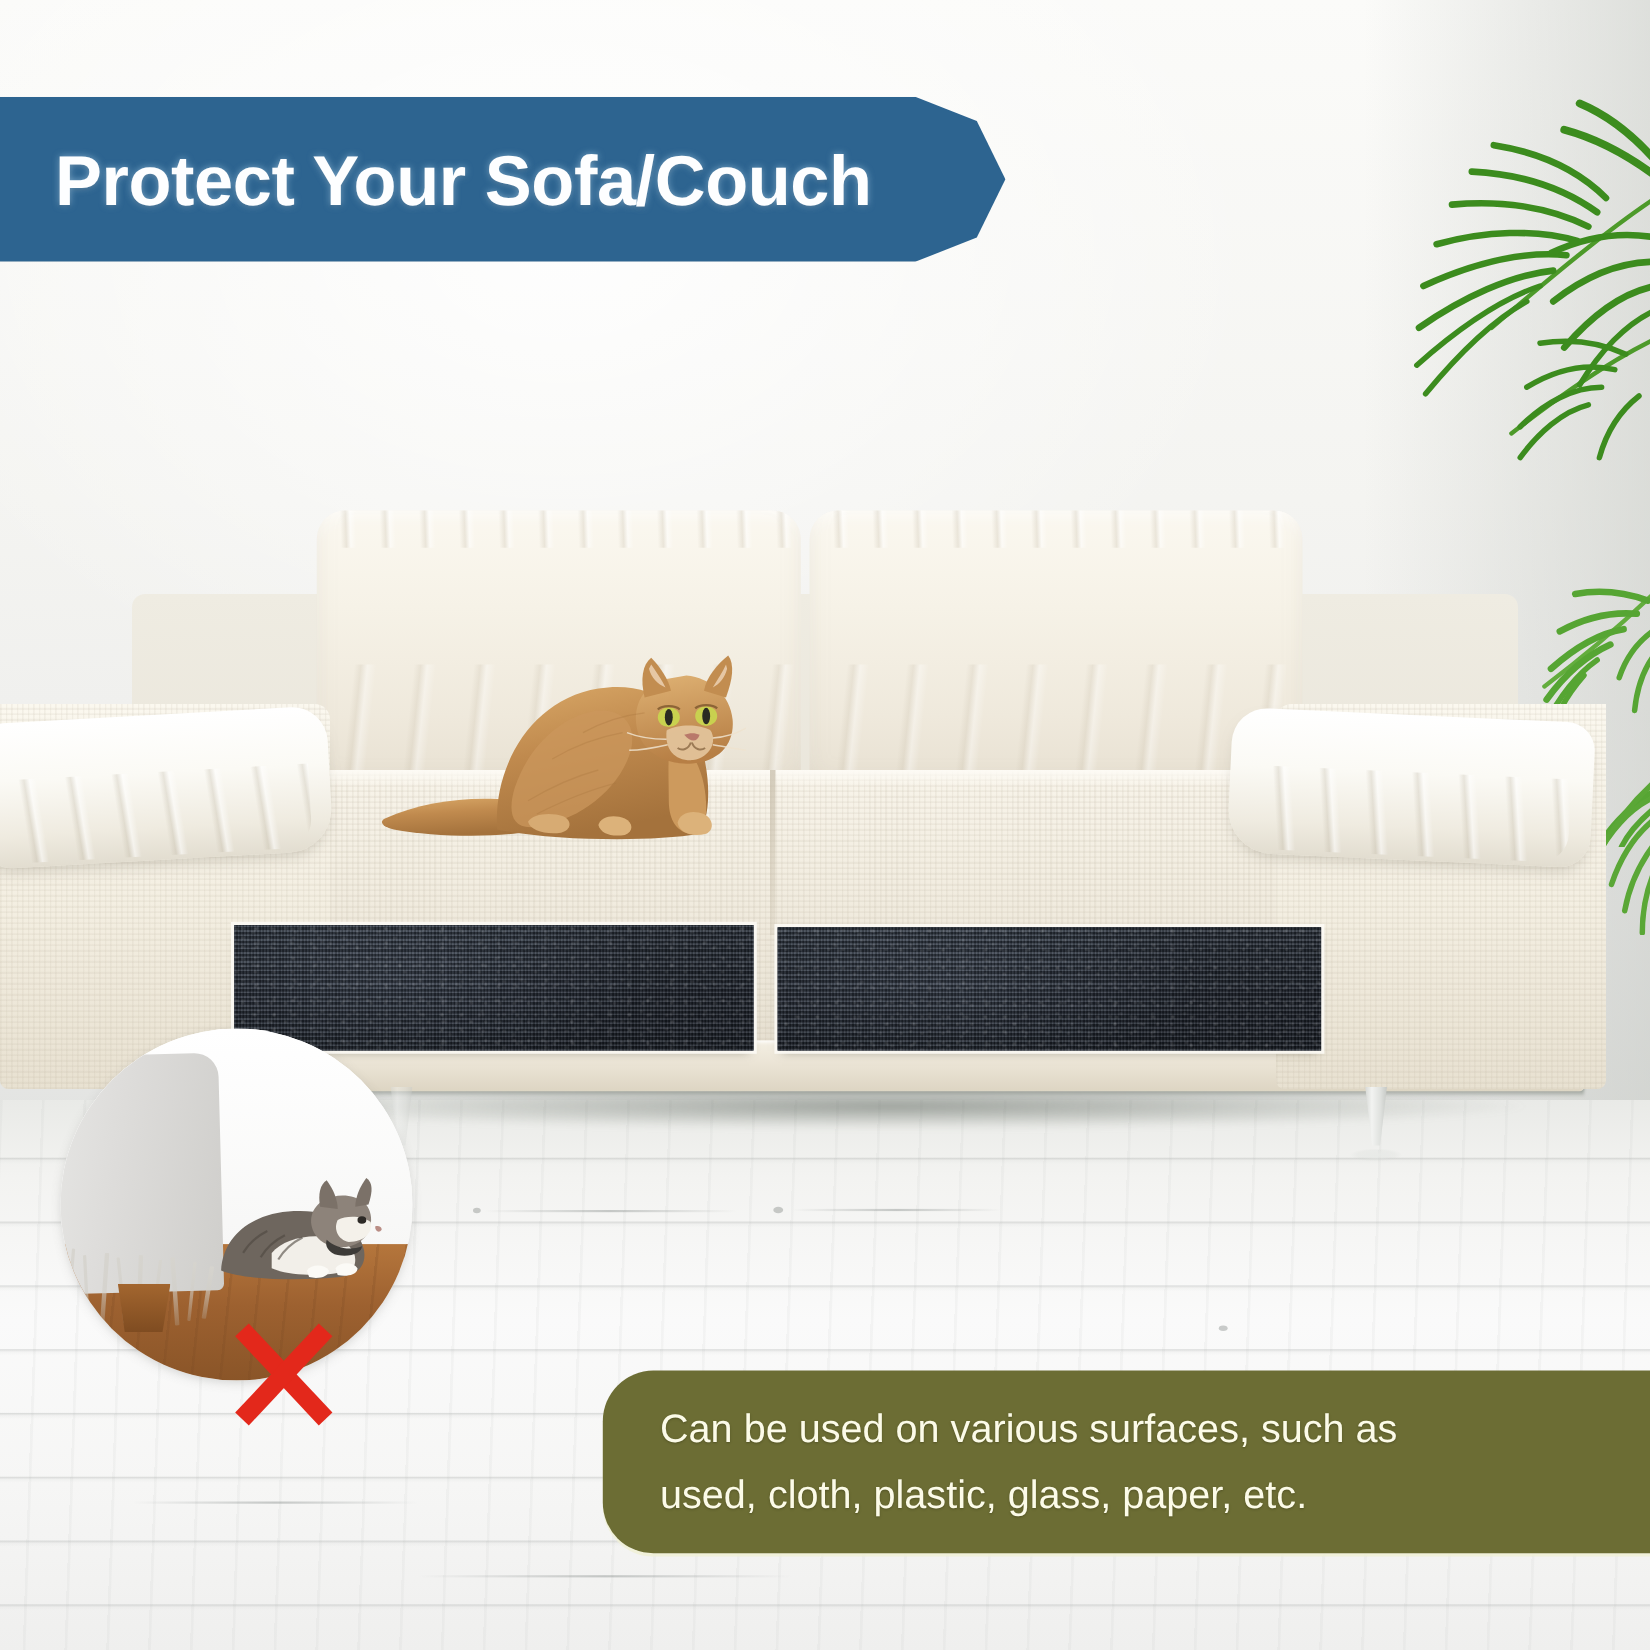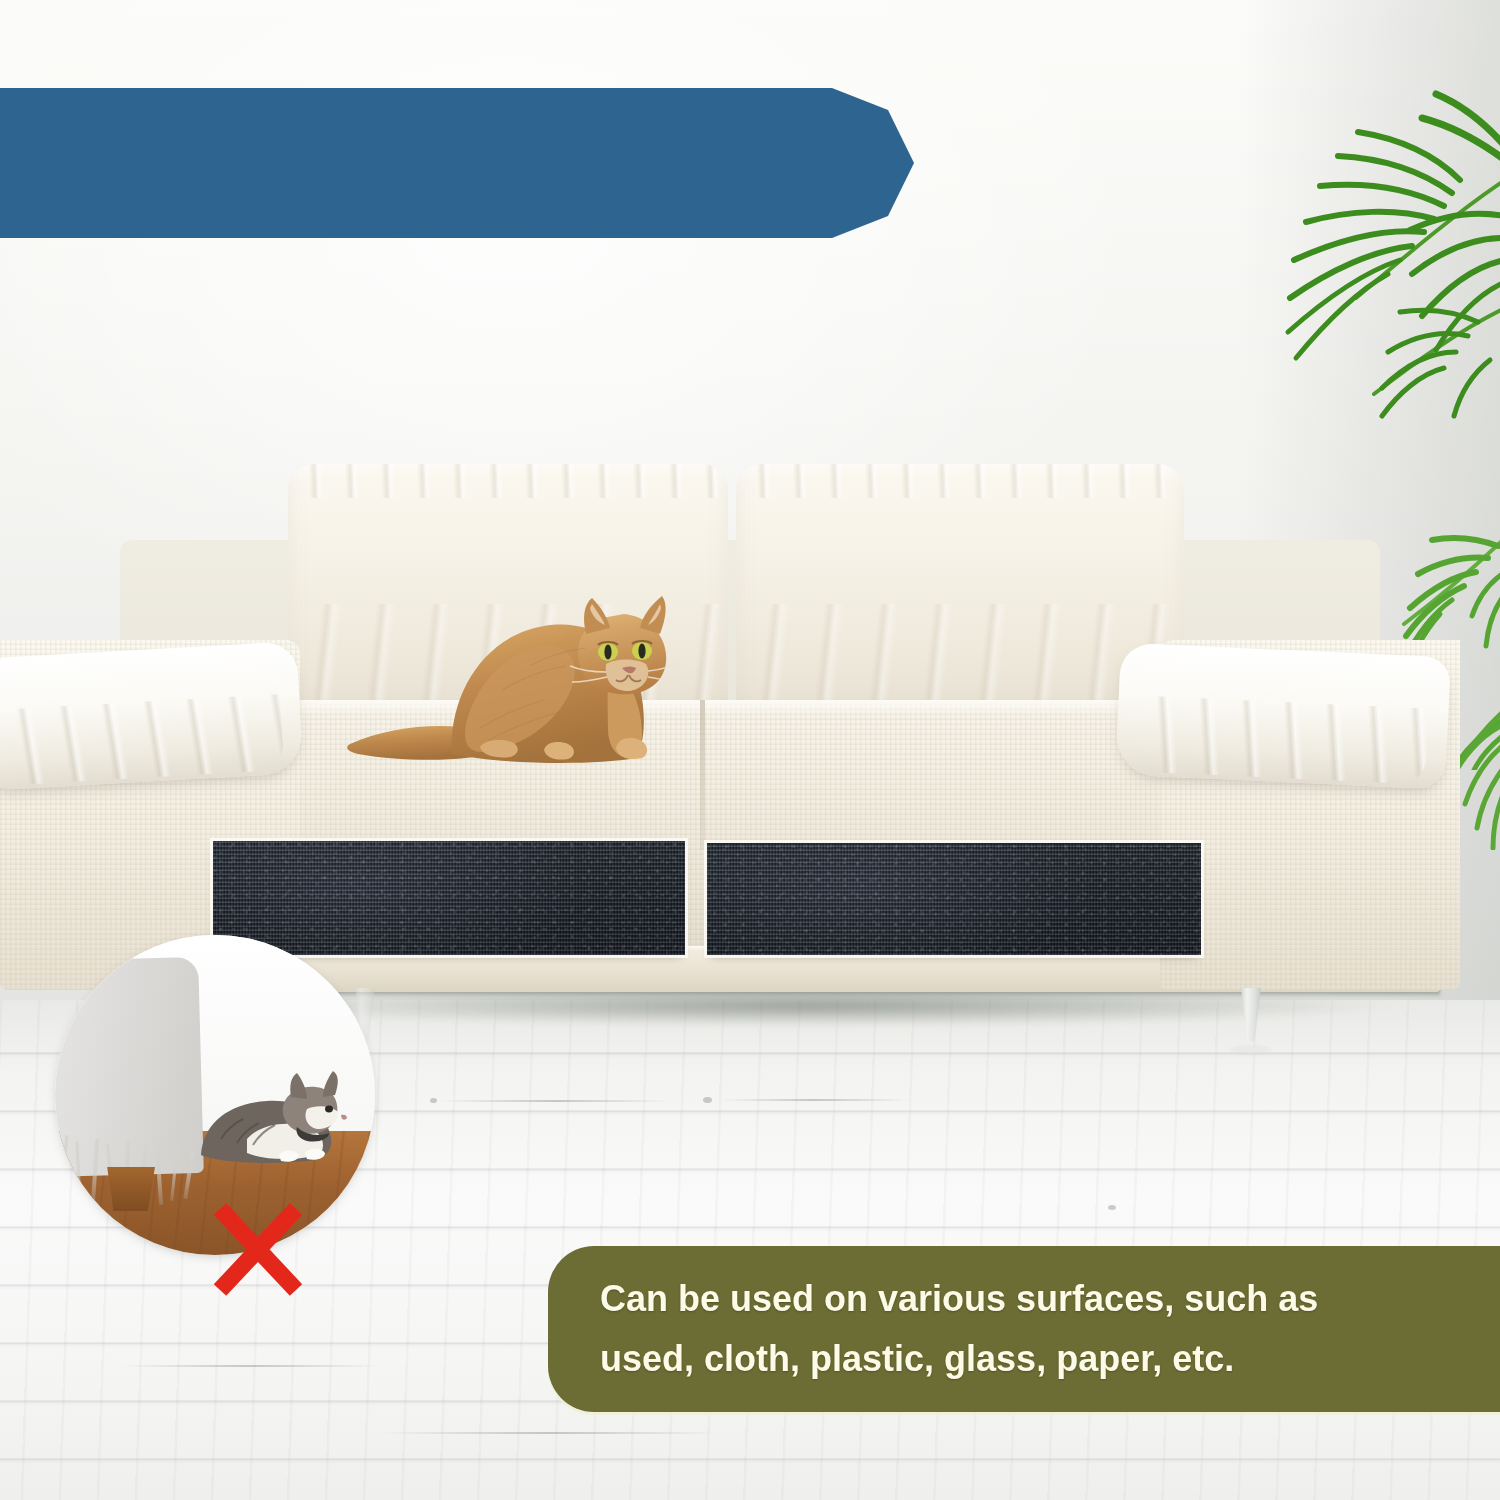--- a/index.html
+++ b/index.html
@@ -264,21 +264,21 @@
   
   .callout{
     position:absolute;left:548px;top:1246px;width:960px;height:166px;
     background:#6c6d34;
     border-radius:46px 0 0 46px;
     box-shadow:0 3px 0 0 rgba(240,240,214,.85);
   }
   .callout-text{
     position:absolute;left:600px;top:1250px;width:890px;height:158px;
     display:flex;flex-direction:column;justify-content:center;gap:22px;
-    color:#fcfbe8;font-size:36px;font-weight:bold;line-height:1.05;
+    color:#fcfbe8;font-size:36px;font-weight:normal;line-height:1.05;
     text-shadow:0 1px 2px rgba(50,50,20,.45);
   }
   .callout-text span{display:block;white-space:nowrap;}
 </style>
 </head>
 <body>
 
 <div id="stage">
 
   <div class="wall"></div>
@@ -534,20 +534,21 @@
   <div class="red-x">
     <svg viewBox="0 0 92 95" width="92" height="95" aria-hidden="true">
       <g stroke="#e3281b" stroke-width="17" stroke-linecap="butt">
         <line x1="8" y1="7" x2="84" y2="88"></line>
         <line x1="84" y1="7" x2="8" y2="88"></line>
       </g>
     </svg>
   </div>
 
   <div class="banner"></div>
+  <div class="banner-title">Protect Your Sofa/Couch</div>
 
   <div class="callout"></div>
   <div class="callout-text">
     <span>Can be used on various surfaces, such as</span>
     <span>used, cloth, plastic, glass, paper, etc.</span>
   </div>
 
 </div>
 
 </body></html>

